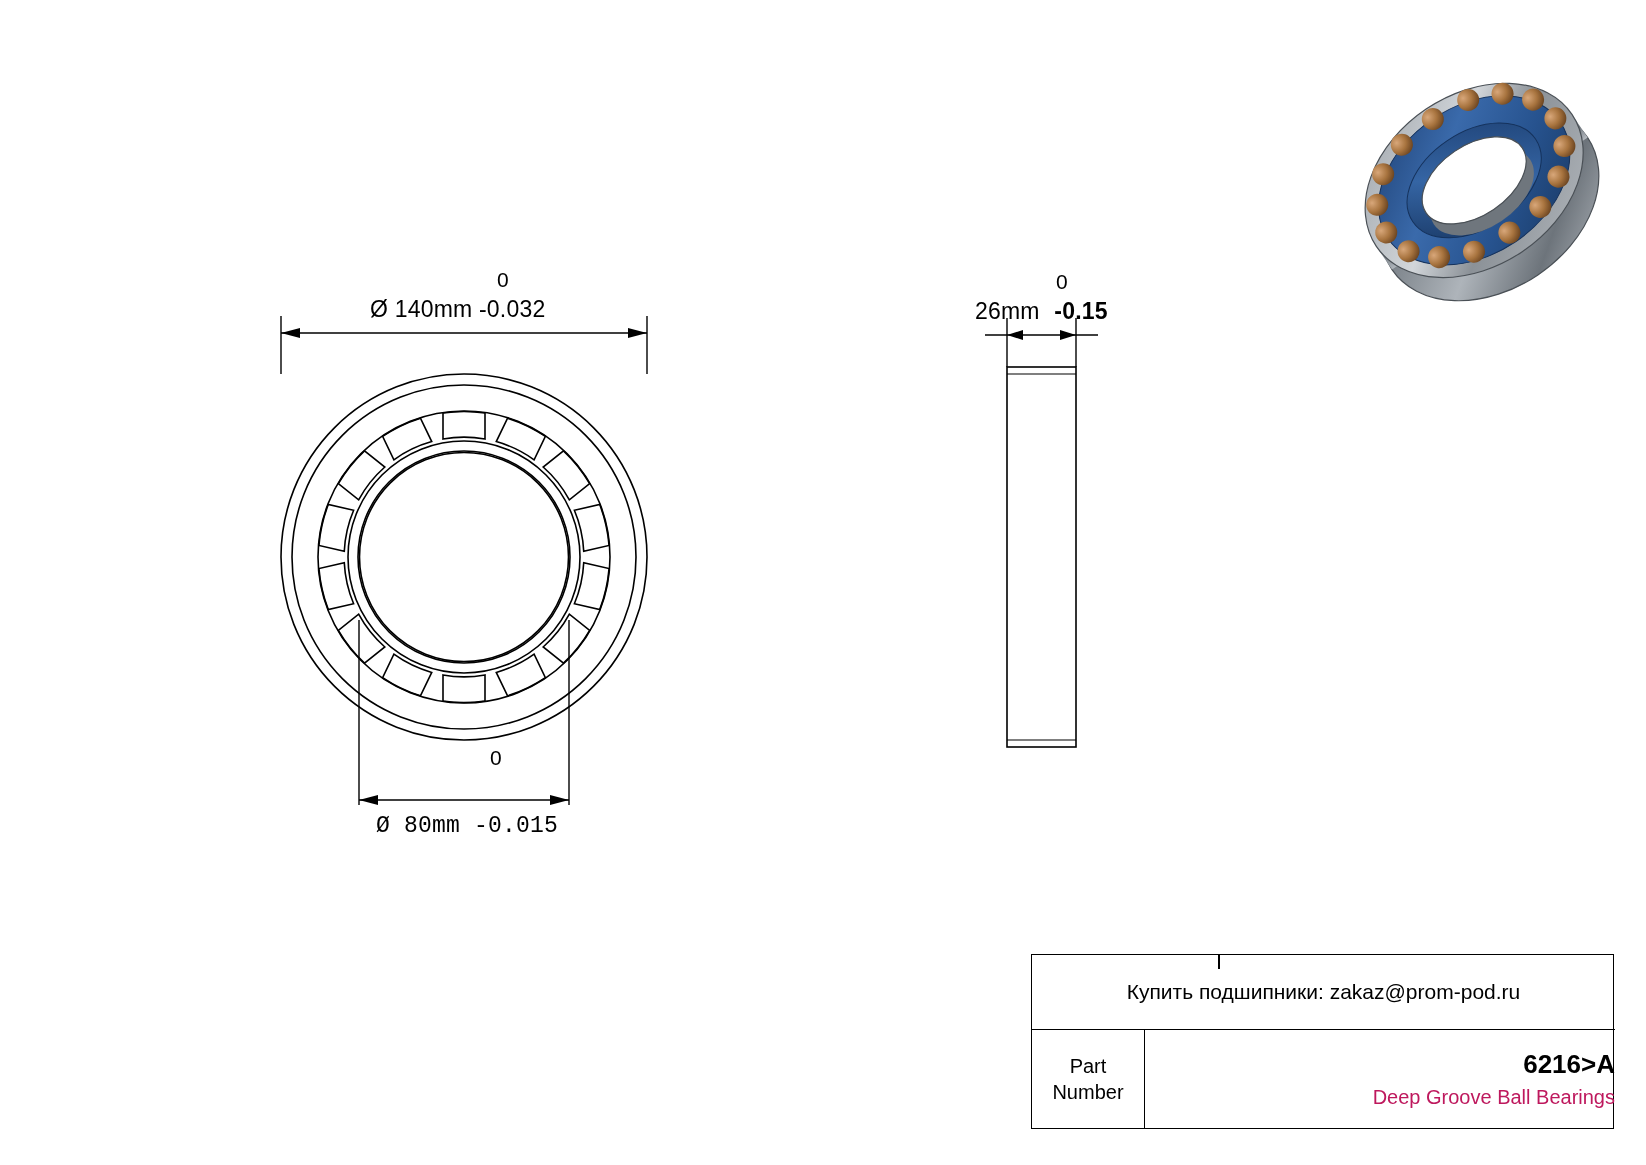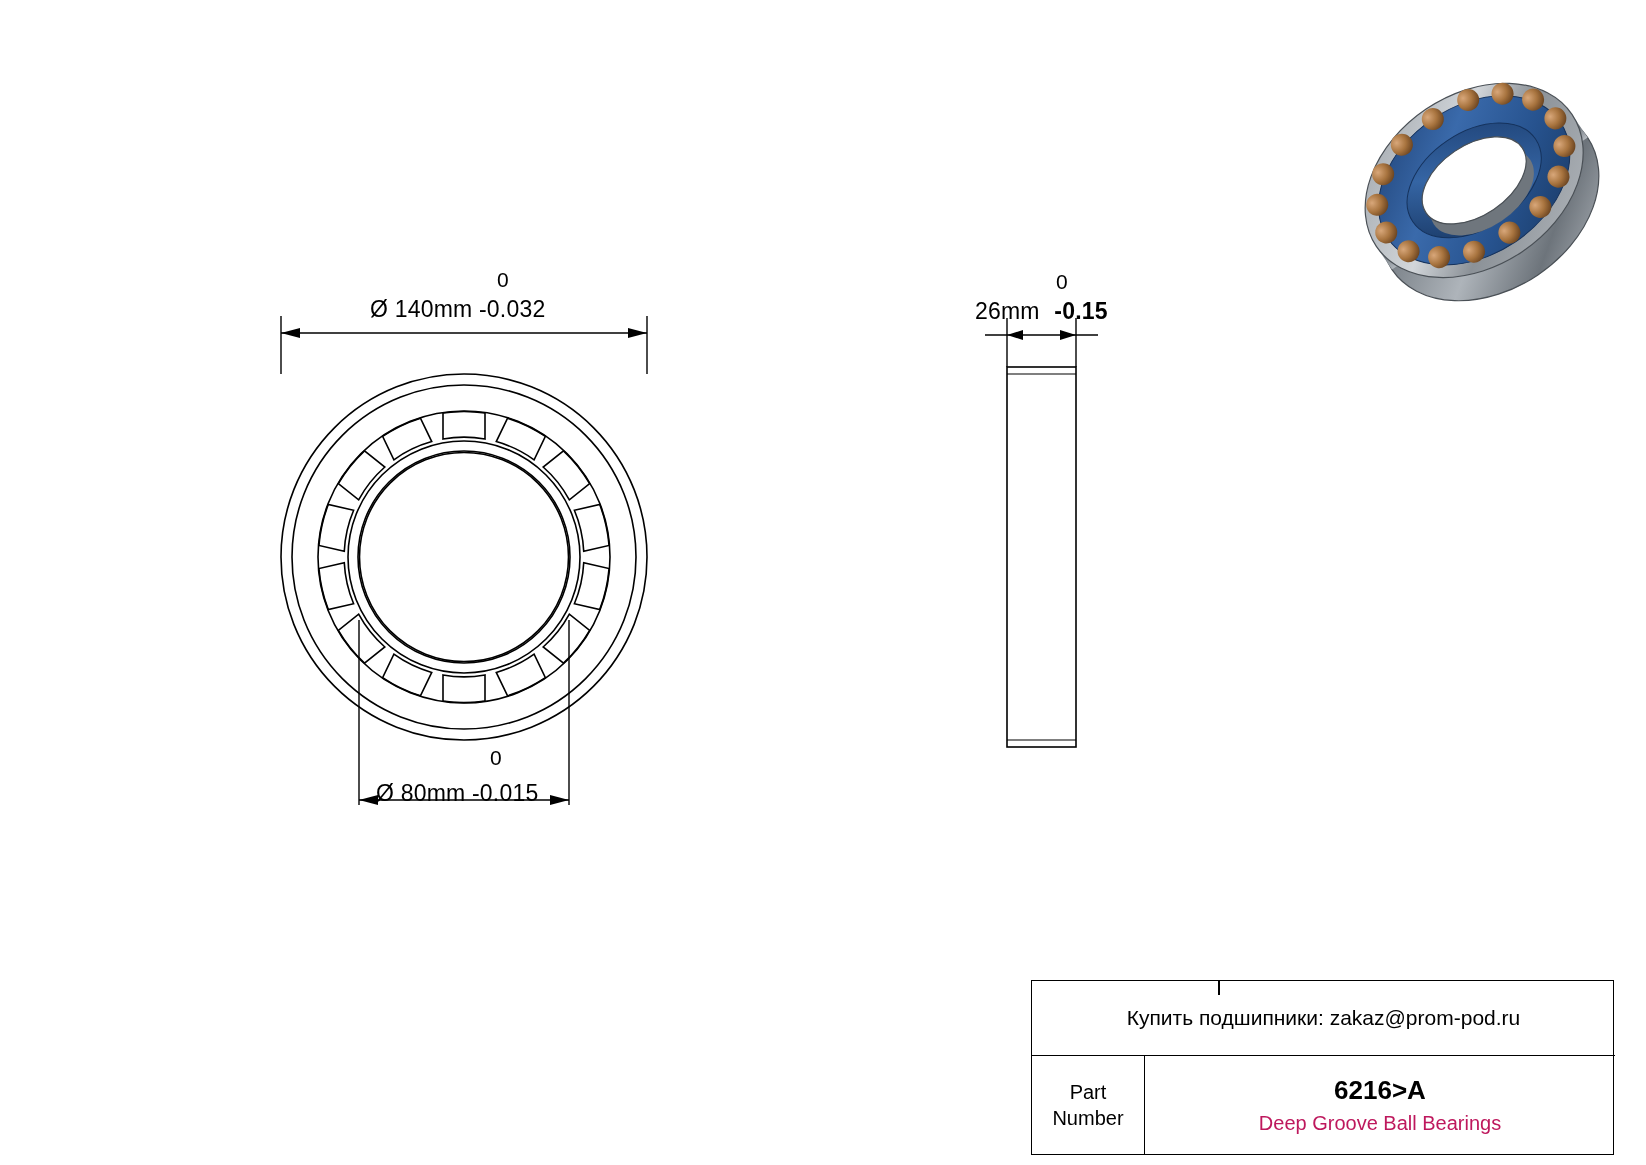--- a/index.html
+++ b/index.html
@@ -36,21 +36,21 @@
     font-family: "Liberation Sans", sans-serif;
     font-size: 21px;
     color: #000;
     white-space: nowrap;
   }
 
   
   .titleblock {
     position: absolute;
     left: 1031px;
-    top: 980px;
+    top: 954px;
     width: 583px;
     height: 175px;
     border: 1.6px solid #000;
     box-sizing: border-box;
     background: #fff;
   }
   .tb-row1 {
     position: absolute;
     left: 0; top: 0;
     width: 583px;
@@ -80,21 +80,21 @@
     flex-direction: column;
     align-items: center;
     justify-content: center;
     font-size: 20px;
     line-height: 26px;
   }
   .tb-cell-value {
     flex: 1;
     display: flex;
     flex-direction: column;
-    align-items: center;
+    align-items: flex-end;
     justify-content: center;
   }
   .tb-partnumber {
     font-size: 26px;
     font-weight: bold;
     color: #000;
     margin-bottom: 6px;
   }
   .tb-desc {
     font-size: 20px;
@@ -285,21 +285,21 @@
   </svg>
 
   <div class="dimtol" style="left:497px; top:268px;">0</div>
   <div class="dimtext" style="left:370px; top:296px;">
     <span>Ø</span>
     <span>140mm</span>
     <span>-0.032</span>
   </div>
 
   <div class="dimtol" style="left:490px; top:746px;">0</div>
-  <div class="dimtext" style="left:376px; top:780px;">
+  <div class="dimtext" style="left:376px; top:813px;font-family:Liberation Mono, monospace;">
     <span>Ø</span>
     <span>80mm</span>
     <span>-0.015</span>
   </div>
 
   <div class="dimtol" style="left:1056px; top:270px;">0</div>
   <div class="dimtext" style="left:975px; top:298px;">
     <span>26mm</span>
     <span style="margin-left:8px;font-weight:bold;">-0.15</span>
   </div>

